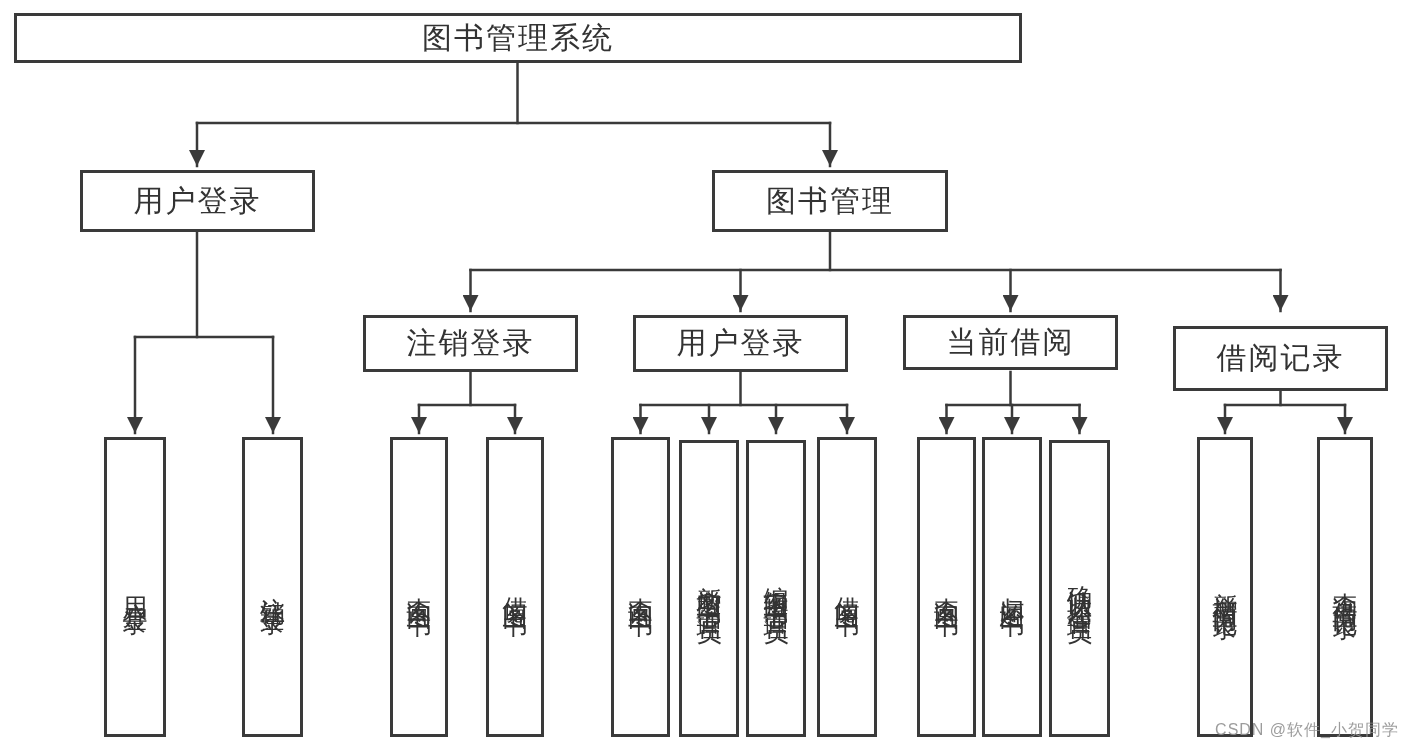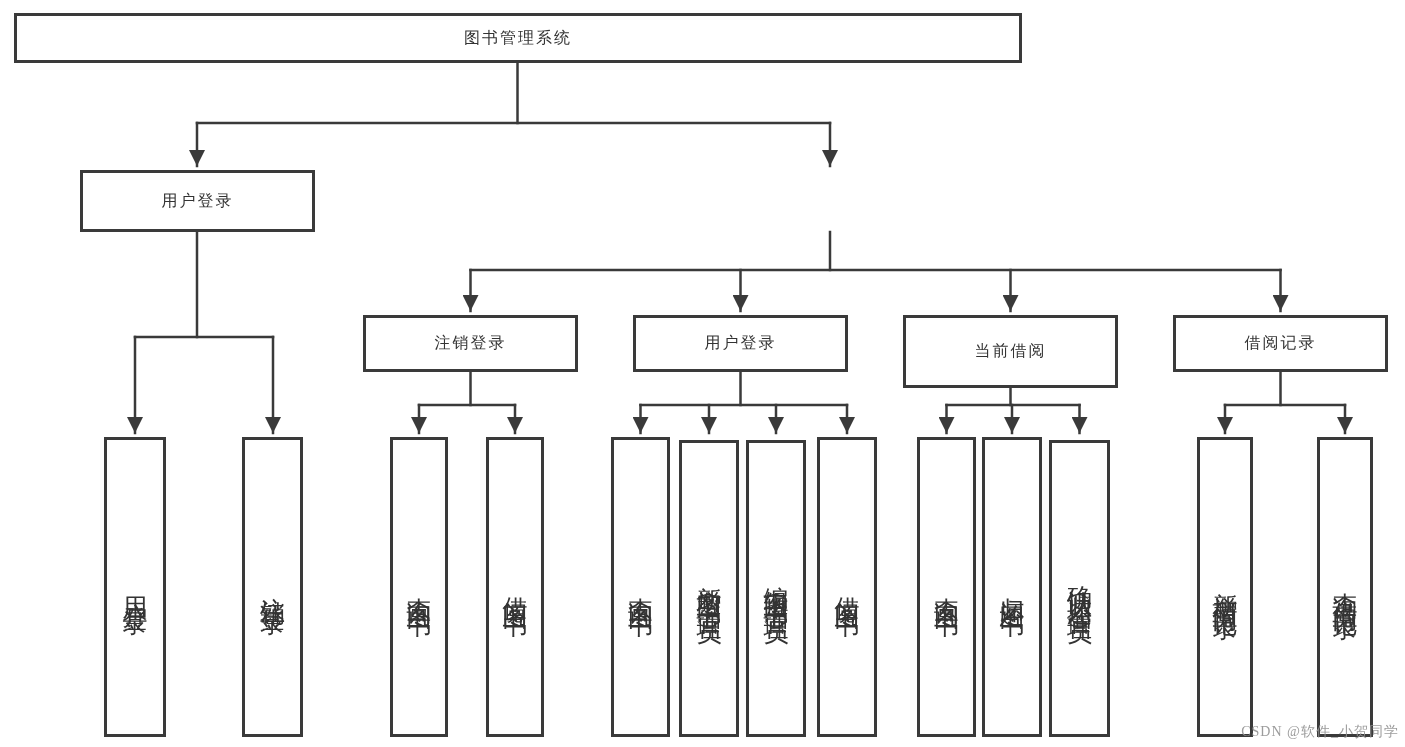--- a/index.html
+++ b/index.html
@@ -26,42 +26,41 @@
     position: absolute;
     box-sizing: border-box;
     border: 3px solid #3a3a3a;
     background: #ffffff;
     display: flex;
     align-items: center;
     justify-content: center;
     color: #333333;
   }
   .node .hlabel {
-    font-size: 16px;
+    font-size: 30px;
     letter-spacing: 2px;
     color: #333333;
     white-space: nowrap;
   }
   .node.leaf .vlabel {
     writing-mode: vertical-rl;
     font-size: 25px;
     letter-spacing: 5px;
     color: #333333;
     line-height: 1;
   }
   .watermark {
     position: absolute;
     right: 6px;
     bottom: 6px;
-    font-size: 14px;
+    font-size: 16px;
     color: rgba(148,148,148,0.92);
     letter-spacing: 1px;
     z-index: 10;
     white-space: nowrap;
-    font-family: Liberation Serif, serif;
   }
 </style>
 </head>
 <body>
 
 <div class="canvas">
 
   <svg class="connectors" viewBox="0 0 1405 747" xmlns="http://www.w3.org/2000/svg">
     <defs>
       <marker id="arrow" viewBox="0 0 10 10" refX="10" refY="5" markerWidth="8.5" markerHeight="6.4" orient="auto">
@@ -112,31 +111,34 @@
     </g>
   </svg>
 
   <div class="node" style="left:14px; top:13px; width:1008px; height:50px;">
     <span class="hlabel">图书管理系统</span>
   </div>
 
   <div class="node" style="left:80px; top:170px; width:235px; height:62px;">
     <span class="hlabel">用户登录</span>
   </div>
+  <div class="node" style="left:712px; top:170px; width:236px; height:62px;">
+    <span class="hlabel">图书管理</span>
+  </div>
 
   <div class="node" style="left:363px; top:315px; width:215px; height:57px;">
     <span class="hlabel">注销登录</span>
   </div>
   <div class="node" style="left:633px; top:315px; width:215px; height:57px;">
     <span class="hlabel">用户登录</span>
   </div>
-  <div class="node" style="left:903px; top:315px; width:215px; height:73px;justify-content:center;">
+  <div class="node" style="left:903px; top:315px; width:215px; height:55px;justify-content:center;">
     <span class="hlabel">当前借阅</span>
   </div>
-  <div class="node" style="left:1173px; top:315px; width:215px; height:57px;">
+  <div class="node" style="left:1173px; top:326px; width:215px; height:65px;">
     <span class="hlabel">借阅记录</span>
   </div>
 
   <div class="node leaf" style="left:104px; top:437px; width:62px; height:300px;">
     <span class="vlabel">用户登录</span>
   </div>
   <div class="node leaf" style="left:242px; top:437px; width:61px; height:300px;">
     <span class="vlabel">注销登录</span>
   </div>
 

